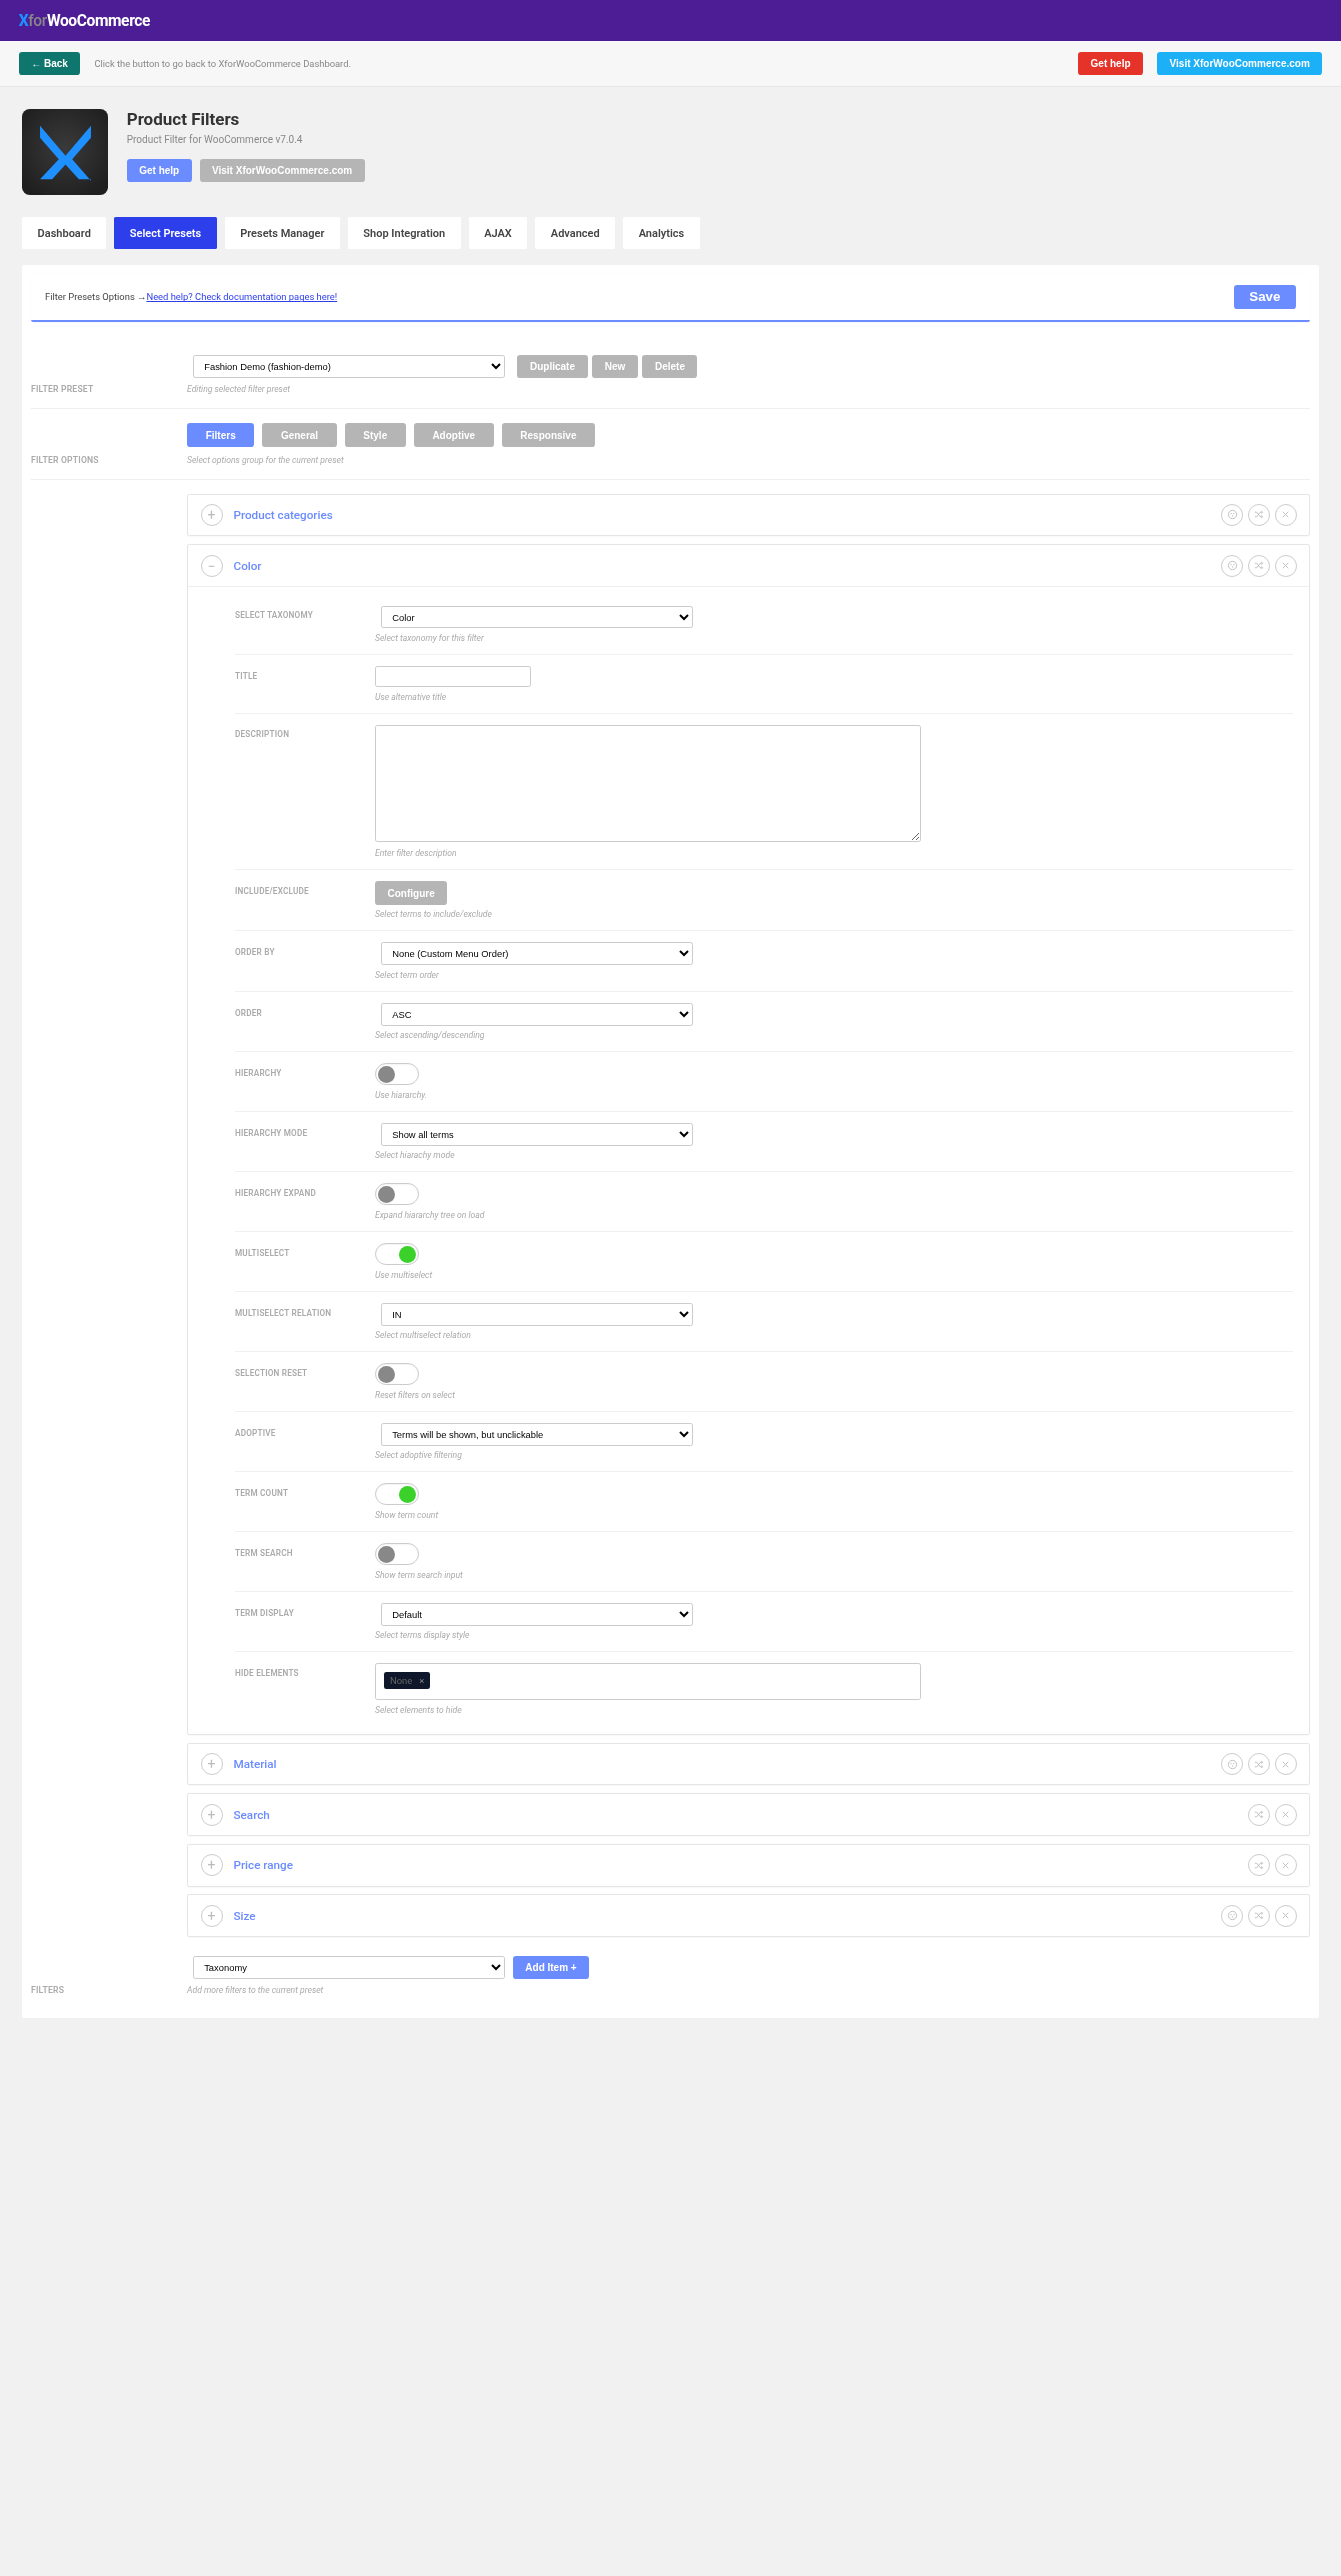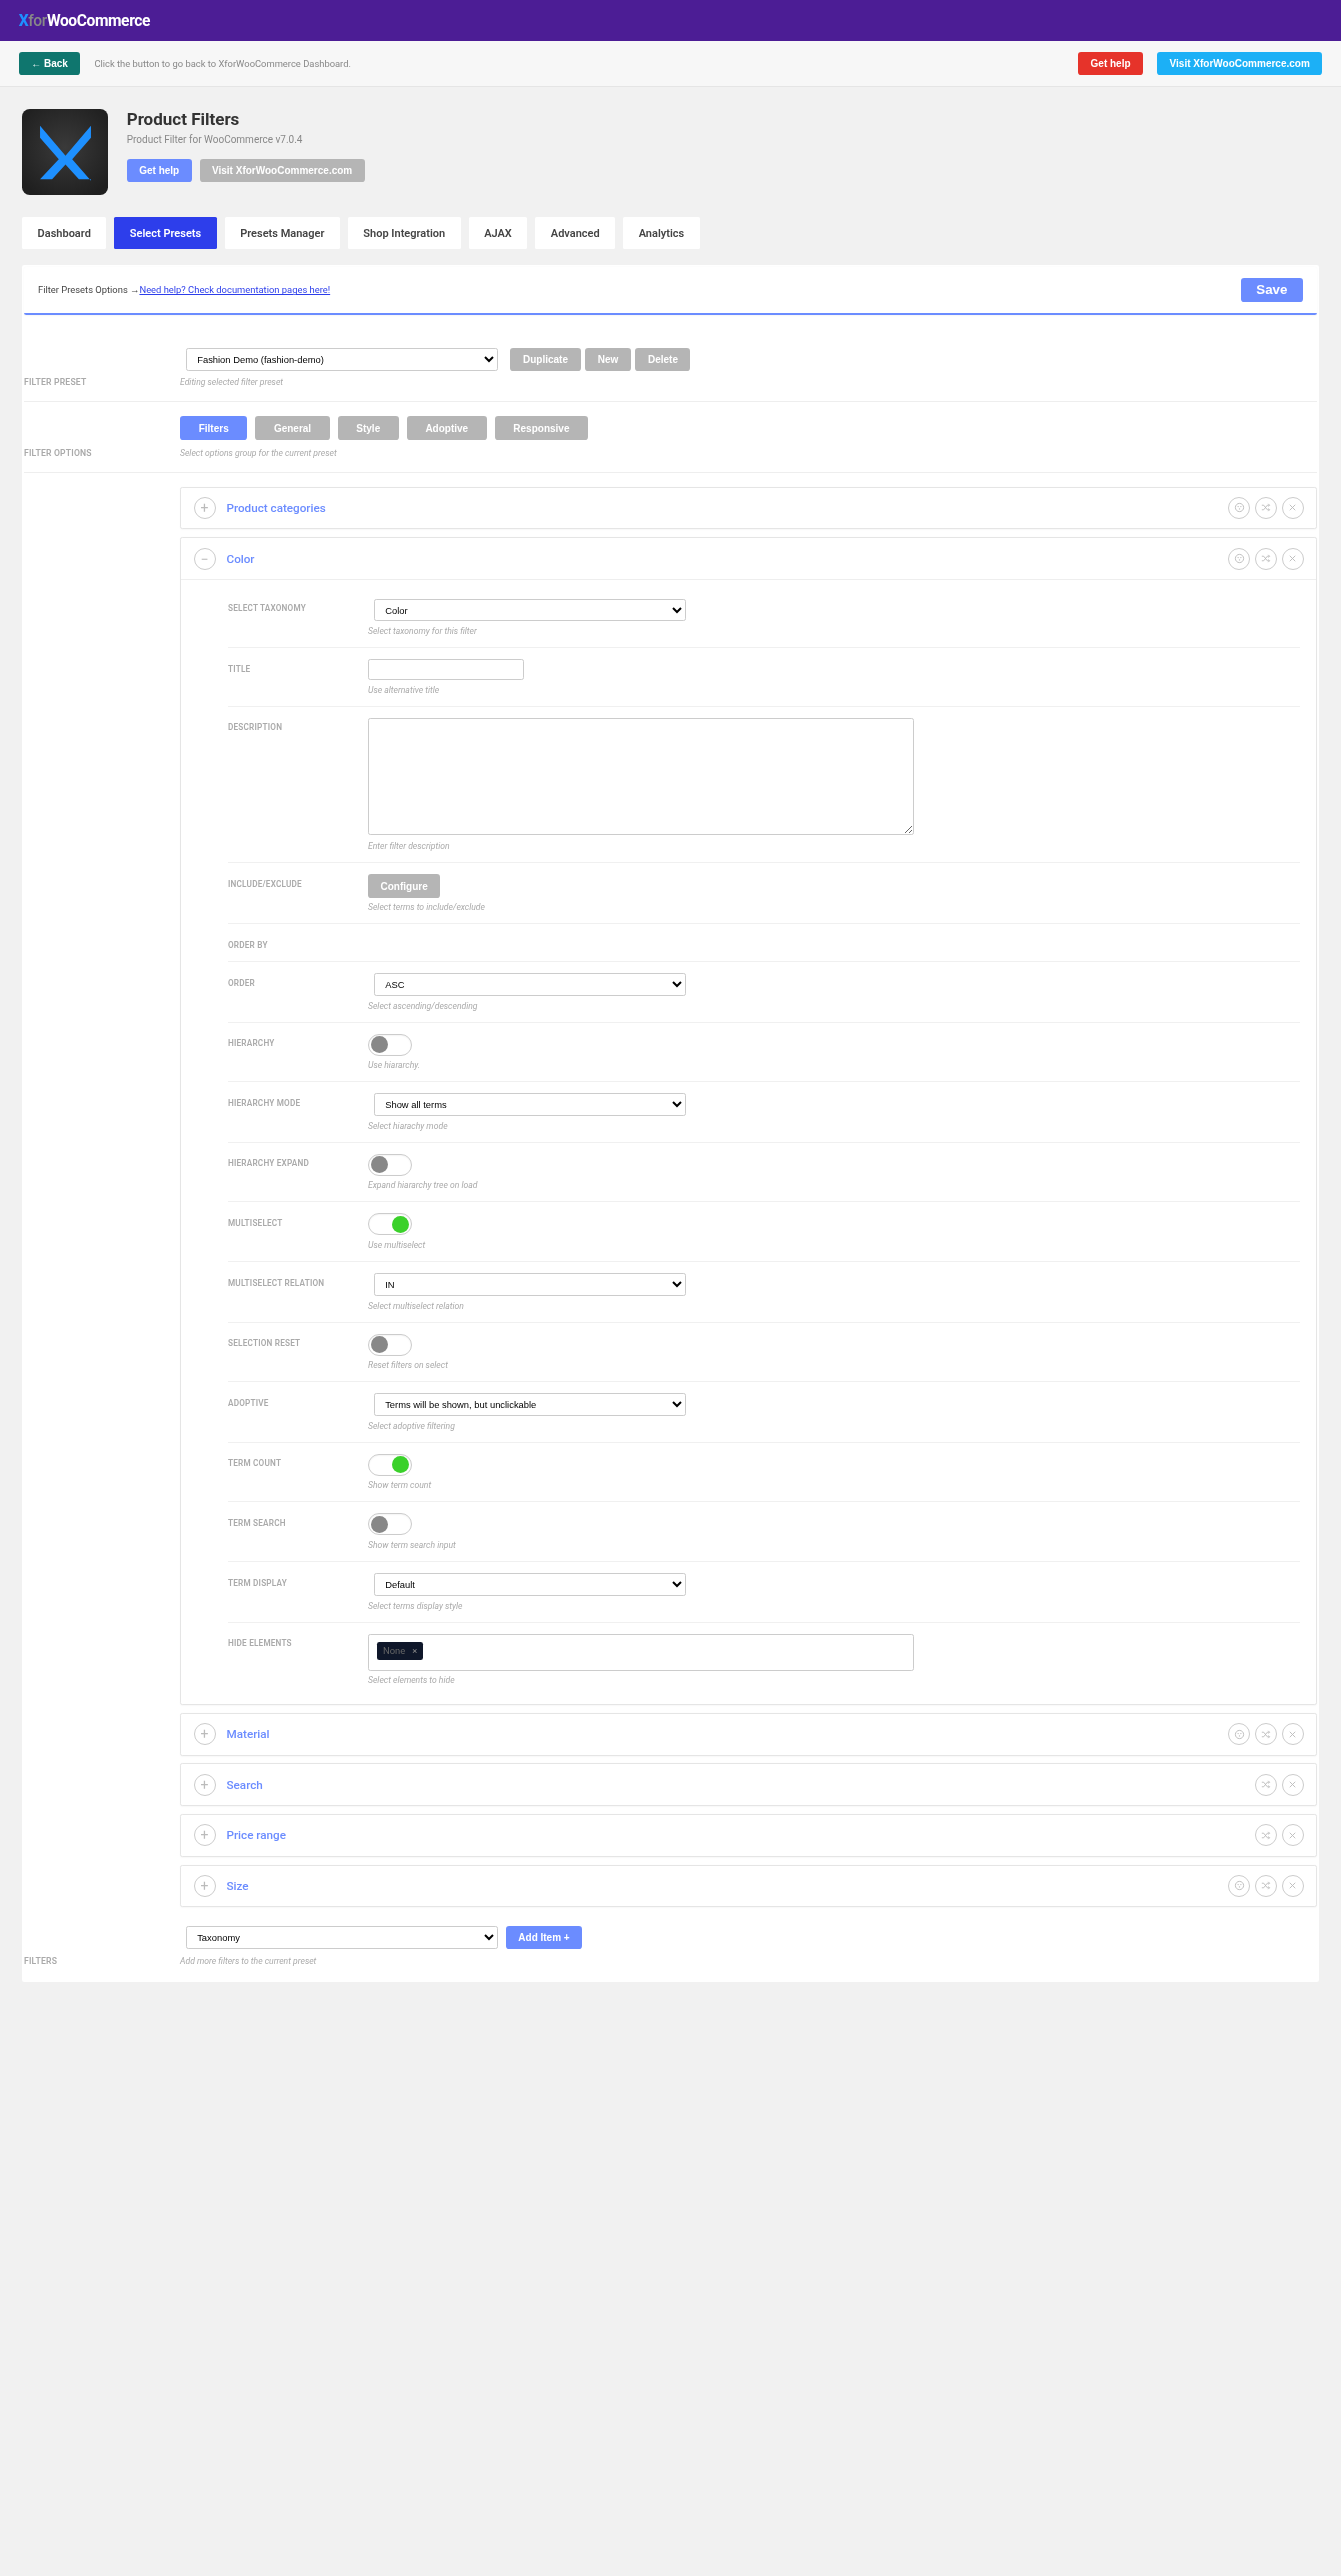--- a/index.html
+++ b/index.html
@@ -20,21 +20,21 @@
 .page-head { display: flex; align-items: flex-start; gap: 18.7px; padding: 22px; }
 .app-icon { width: 86px; height: 86px; border-radius: 7.8px; background: radial-gradient(circle at 50% 45%, #3a3a3a 0%, #1f1f1f 85%); display: flex; align-items: center; justify-content: center; }
 .app-icon svg { width: 67px; height: 67px; }
 .page-head-text h1 { font-size: 17px; font-weight: 700; color: #333; margin-bottom: 4.7px; }
 .page-head-text .sub { color: #888; font-size: 10px; margin-bottom: 14px; }
 .head-btns { display: flex; gap: 7.8px; }
 .main { padding: 0 22px 31px; }
 .tabs { display: flex; gap: 7.8px; margin-bottom: 15.6px; }
 .tab { background: #fff; padding: 9.4px 15.6px; border-radius: 1.6px; font-size: 11px; font-weight: 600; color: #444; cursor: pointer; }
 .tab.active { background: #2d3eeb; color: #fff; }
-.panel { background: #fff; border-radius: 2.3px; padding: 2px; }
+.panel { background: #fff; border-radius: 2.3px; padding: 9px; }
 .notice { background: #fff; border-bottom: 2.3px solid #6b8cff; padding: 11px 14px; display: flex; align-items: center; font-size: 9.4px; margin-bottom: 18.7px; border-radius: 2.3px; box-shadow: 0 0.8px 1.6px rgba(0,0,0,0.04); }
 .notice .spacer { flex: 1; }
 .notice a { color: #2d3eeb; text-decoration: underline; }
 .btn-save { background: #6b8cff; color: #fff; padding: 4.7px 15.6px; border-radius: 3.1px; border: none; font-weight: 600; cursor: pointer; }
 .section-row { display: flex; align-items: flex-end; padding: 14px 0; border-bottom: 0.8px solid #eee; }
 .section-row:last-child { border-bottom: none; }
 .section-label { width: 156px; flex-shrink: 0; font-size: 8.6px; font-weight: 600; color: #aaa; text-transform: uppercase; letter-spacing: 0.2px; padding-top: 3.1px; }
 .section-body { flex: 1; }
 .select { border: 0.8px solid #ccc; border-radius: 2.3px; padding: 3.9px 6.2px; font-size: 9.4px; background: #fff; min-width: 156px; margin-left: 6px; }
 .select-wide { width: 312px; }
@@ -214,20 +214,21 @@
                 <div class="field-row">
                   <div class="field-label">DESCRIPTION</div>
                   <div class="field-control"><textarea class="textarea" style=""></textarea><div class="field-hint">Enter filter description</div></div>
                 </div>
                 <div class="field-row">
                   <div class="field-label">INCLUDE/EXCLUDE</div>
                   <div class="field-control"><button class="btn btn-grey">Configure</button><div class="field-hint">Select terms to include/exclude</div></div>
                 </div>
                 <div class="field-row">
                   <div class="field-label">ORDER BY</div>
+                  <div class="field-control"><select class="select select-wide"><option>None (Custom Menu Order)</option></select><div class="field-hint">Select term order</div></div>
                 </div>
                 <div class="field-row">
                   <div class="field-label">ORDER</div>
                   <div class="field-control"><select class="select select-wide"><option>ASC</option></select><div class="field-hint">Select ascending/descending</div></div>
                 </div>
                 <div class="field-row">
                   <div class="field-label">HIERARCHY</div>
                   <div class="field-control">
                     <div class="toggle">
                       <div class="knob"></div>

